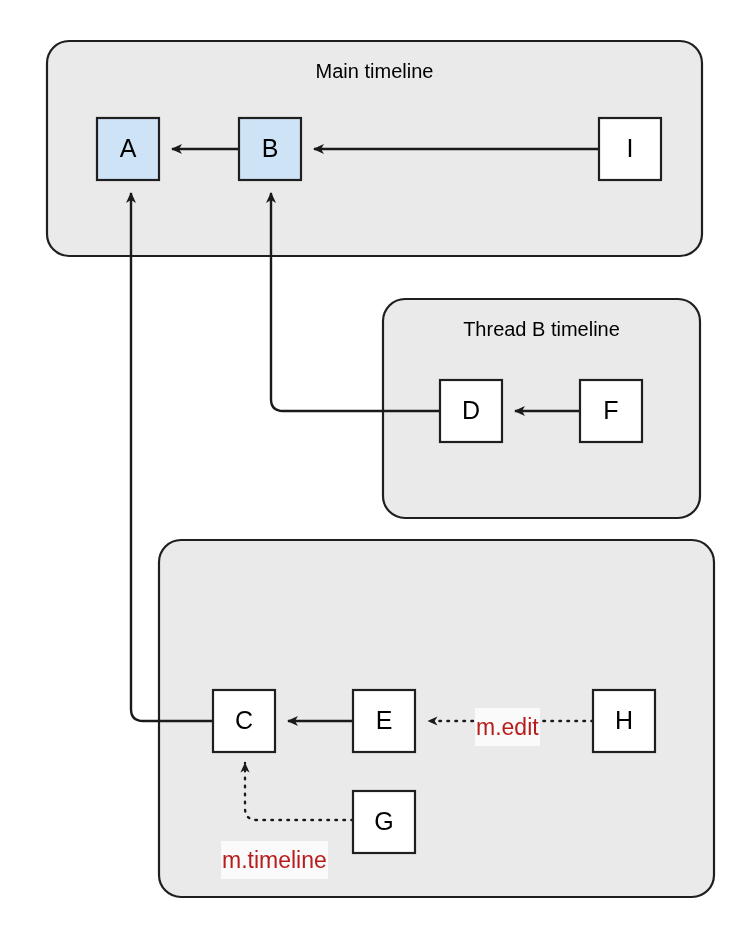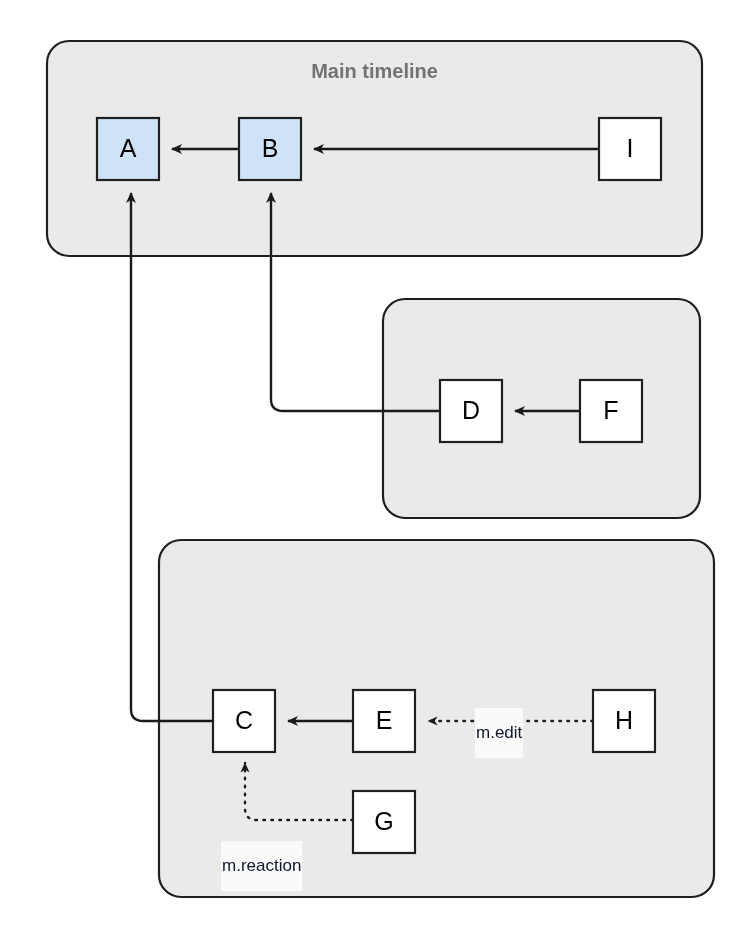--- a/index.html
+++ b/index.html
@@ -17,42 +17,42 @@
   }
   svg.layer {
     position: absolute;
     left: 0;
     top: 0;
     width: 756px;
     height: 942px;
   }
   .group-title {
     position: absolute;
-    font-weight: bold;
+    font-weight: normal;
     font-size: 20px;
-    color: #737373;
+    color: #000000;
     text-align: center;
     white-space: nowrap;
     letter-spacing: 0px;
   }
   .node-label {
     position: absolute;
     font-size: 25px;
     color: #000000;
     text-align: center;
     white-space: nowrap;
     line-height: 1;
   }
   .edge-label {
     position: absolute;
-    font-size: 17px;
-    color: #0f172a;
+    font-size: 23px;
+    color: #b91c1c;
     background: #fafafa;
     white-space: nowrap;
-    padding: 15px 1px;
+    padding: 6px 1px;
     line-height: 1.15;
   }
 </style>
 </head>
 <body>
 
 <div id="canvas">
 
   <svg class="layer" viewBox="0 0 756 942" xmlns="http://www.w3.org/2000/svg">
     <defs>
@@ -119,27 +119,28 @@
     </g>
     <g>
       <rect x="353" y="791" width="62" height="62" fill="#ffffff" stroke="#1f1f1f" stroke-width="2.2"></rect>
     </g>
     <g>
       <rect x="593" y="690" width="62" height="62" fill="#ffffff" stroke="#1f1f1f" stroke-width="2.2"></rect>
     </g>
   </svg>
 
   <div class="group-title" style="left:47px; top:60px; width:655px;">Main timeline</div>
+  <div class="group-title" style="left:383px; top:318px; width:317px;">Thread B timeline</div>
 
   <div class="node-label" style="left:97px; top:136px; width:62px;">A</div>
   <div class="node-label" style="left:239px; top:136px; width:62px;">B</div>
   <div class="node-label" style="left:599px; top:136px; width:62px;">I</div>
   <div class="node-label" style="left:440px; top:398px; width:62px;">D</div>
   <div class="node-label" style="left:580px; top:398px; width:62px;">F</div>
   <div class="node-label" style="left:213px; top:708px; width:62px;">C</div>
   <div class="node-label" style="left:353px; top:708px; width:62px;">E</div>
   <div class="node-label" style="left:353px; top:809px; width:62px;">G</div>
   <div class="node-label" style="left:593px; top:708px; width:62px;">H</div>
 
   <div class="edge-label" style="left:475px; top:708px;">m.edit</div>
-  <div class="edge-label" style="left:221px; top:841px;">m.reaction</div>
+  <div class="edge-label" style="left:221px; top:841px;">m.timeline</div>
 
 </div>
 
 </body></html>

